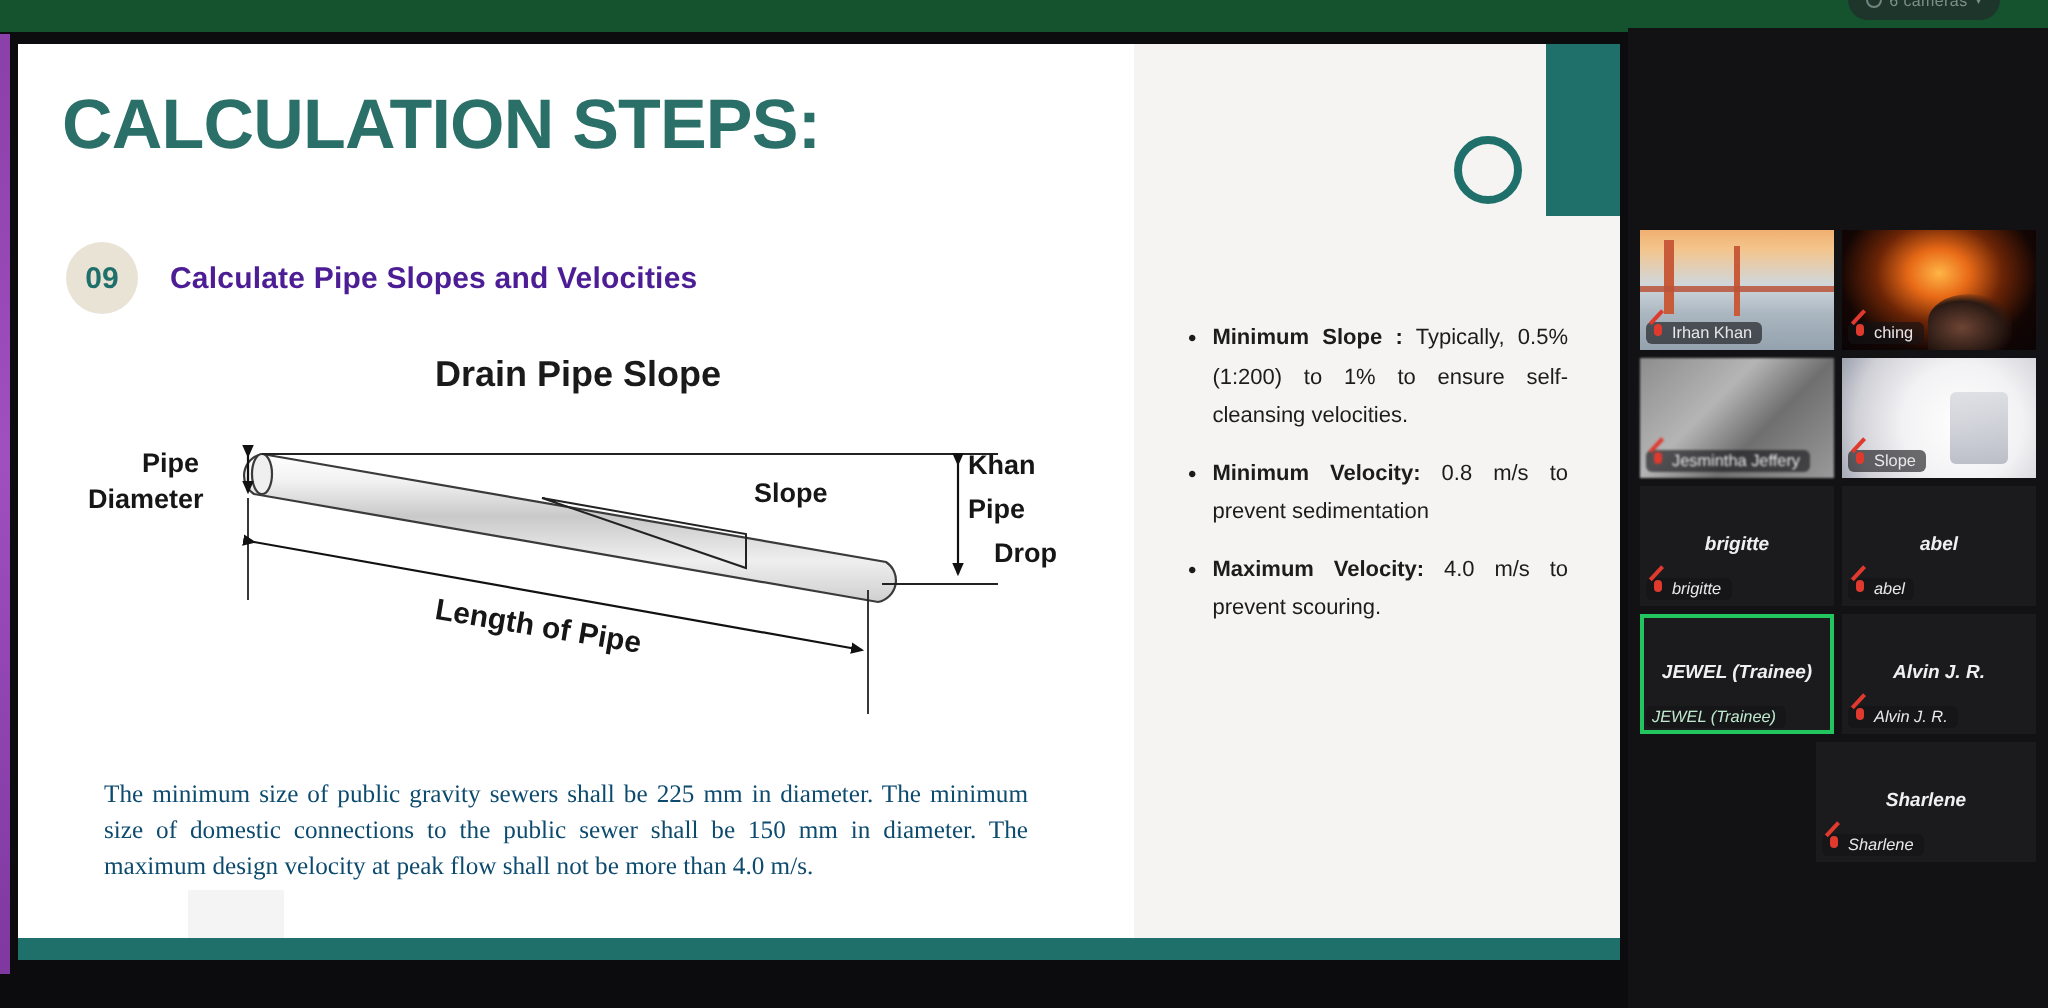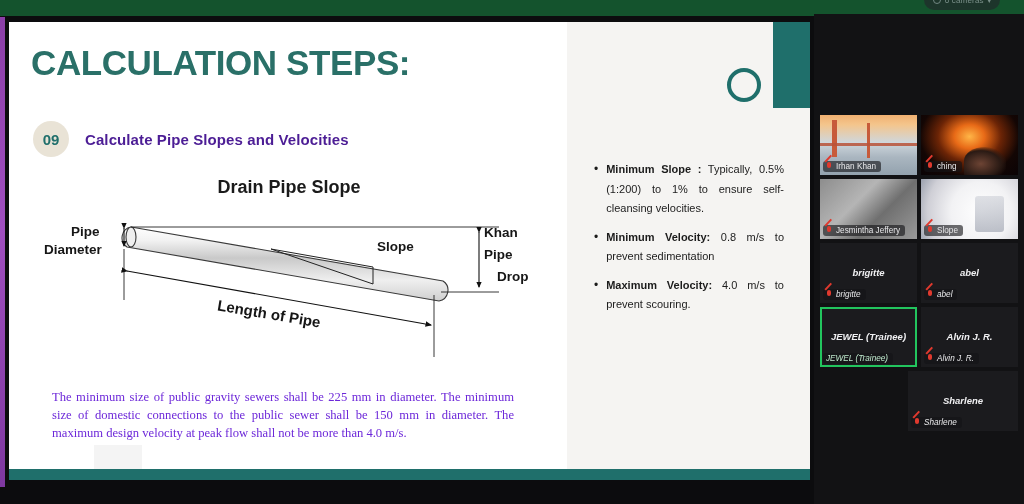--- a/index.html
+++ b/index.html
@@ -92,21 +92,21 @@
   .dlabel.slope    { left: 338px; top: 62px; }
   .dlabel.total    { left: 445px; top: 48px; }
   .dlabel.pipe2    { left: 445px; top: 70px; }
   .dlabel.drop     { left: 458px; top: 92px; }
   .dlabel.length   { left: 178px; top: 128px; transform: rotate(9.5deg); font-size: 15px; }
 
   
   .doc-para {
     position: absolute; left: 43px; top: 367px; width: 462px;
     font-family: "Liberation Serif", serif;
-    font-size: 12.6px; line-height: 1.42; color: #6d28d9;
+    font-size: 12.6px; line-height: 1.42; color: #0c4a6e;
     text-align: justify;
   }
 
   
   .bullets {
     position: absolute; left: 585px; top: 138px; width: 190px;
     color: #1c1c1c;
   }
   .bullet { display: flex; gap: 8px; margin-bottom: 9px; }
   .bullet .dot { flex: 0 0 auto; font-size: 12px; line-height: 19px; color: #1a1a1a; }

